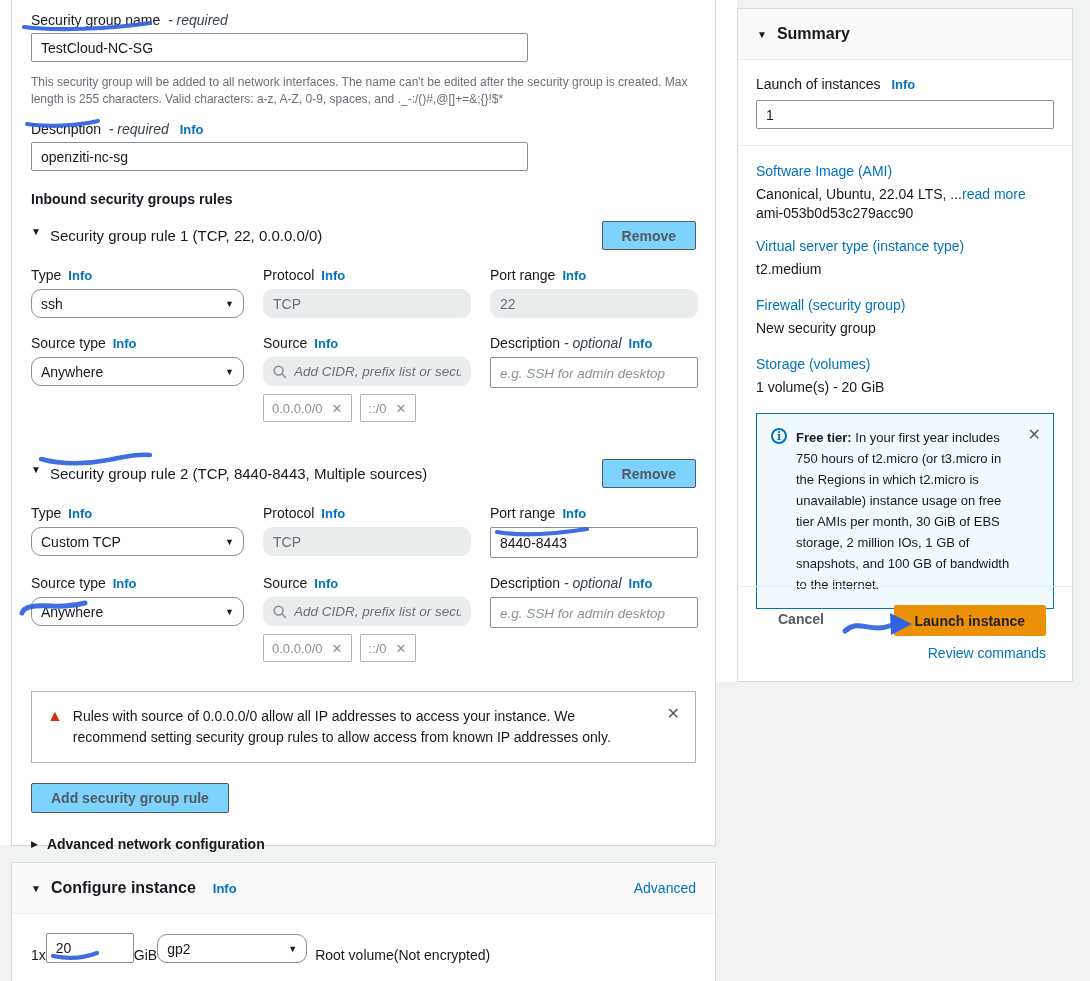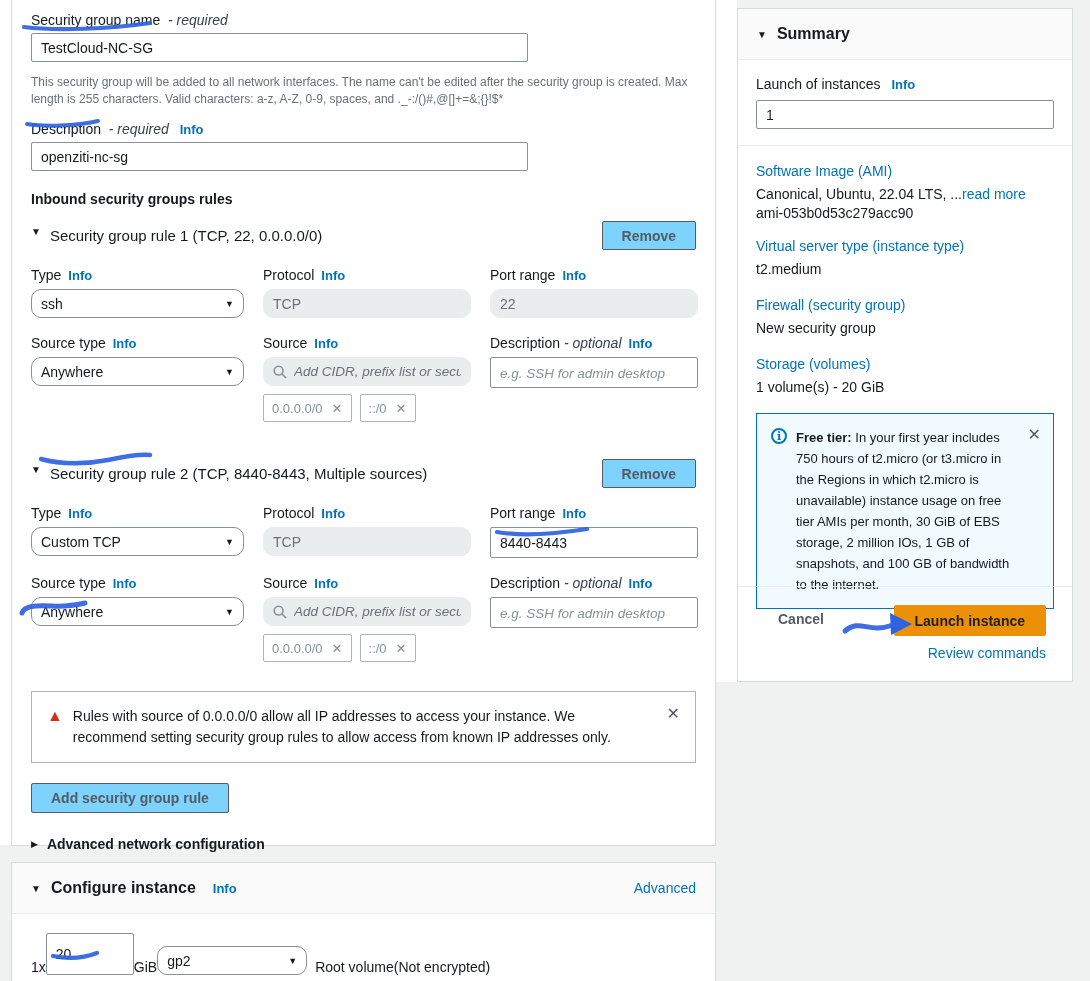--- a/index.html
+++ b/index.html
@@ -89,21 +89,21 @@
   .adv-toggle .tri{font-size:9px;}
 
   .card-header{
     height:51px;background:#fafafa;border-bottom:1px solid var(--soft-border);
     display:flex;align-items:center;padding:0 19px;gap:10px;
   }
   .card-header .title{font-weight:bold;font-size:16px;}
   .hdr-caret{font-size:10px;cursor:pointer;}
   .adv-link{margin-left:auto;color:var(--link-blue);font-size:14px;cursor:pointer;text-decoration:none;}
   #storage-row{display:flex;align-items:flex-end;padding:19px 19px 0;}
-  #storage-size{width:88px;margin-top:0;height:42px;}
+  #storage-size{width:88px;margin-top:0;height:30px;}
   #storage-type{width:150px;}
   .plain{font-size:14px;color:var(--ink);}
 
   #summary-body{padding:16px 18px 0;}
   #summary-body .inst-input{width:100%;margin-top:8px;}
   .divider{border-bottom:1px solid var(--soft-border);margin:16px -18px 0;}
   .sum-link{color:var(--link-blue);font-size:14px;display:inline-block;cursor:pointer;text-decoration:none;}
   .sum-val{margin-top:7px;font-size:14px;color:var(--ink);}
   .sum-group{margin-top:17px;}
   .free-tier{

